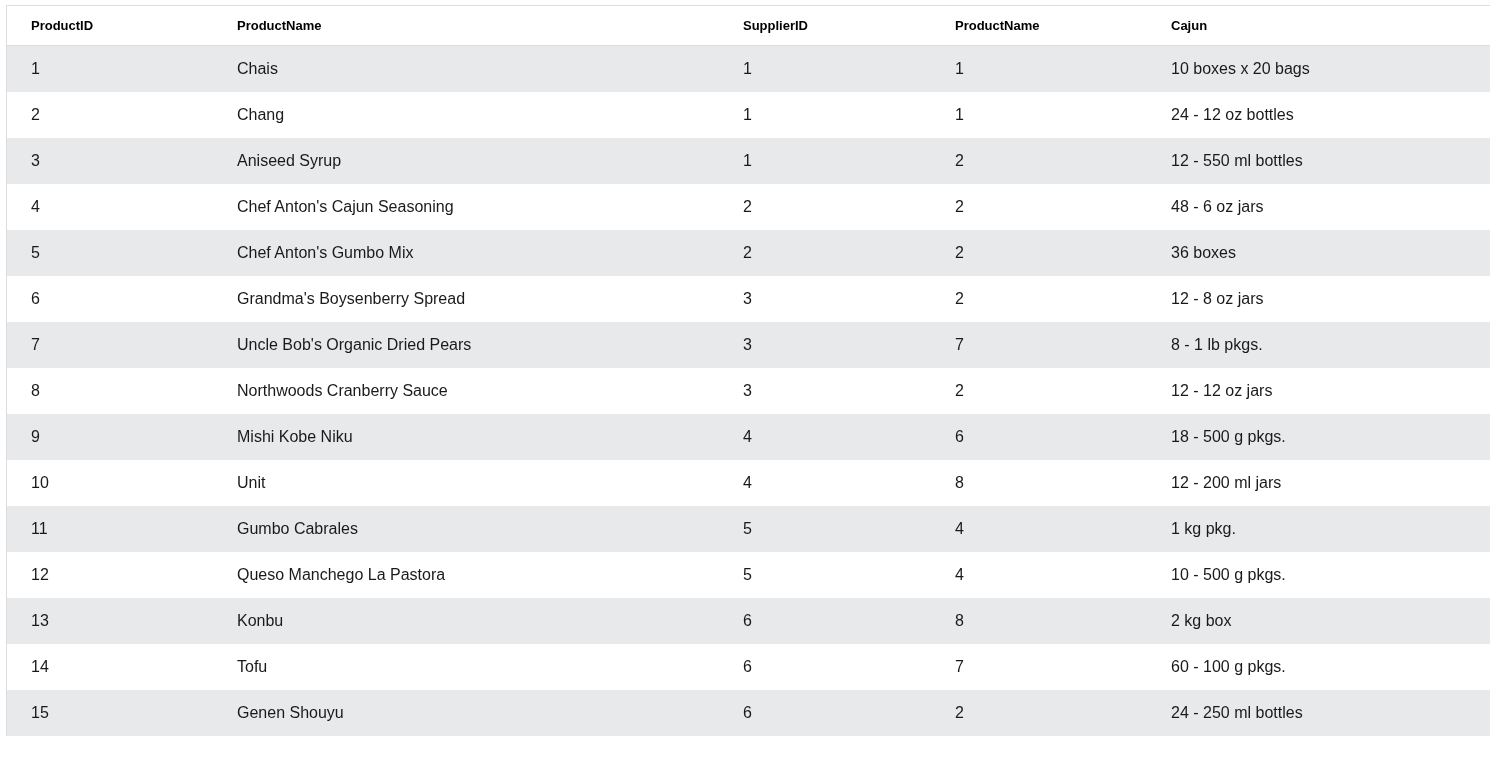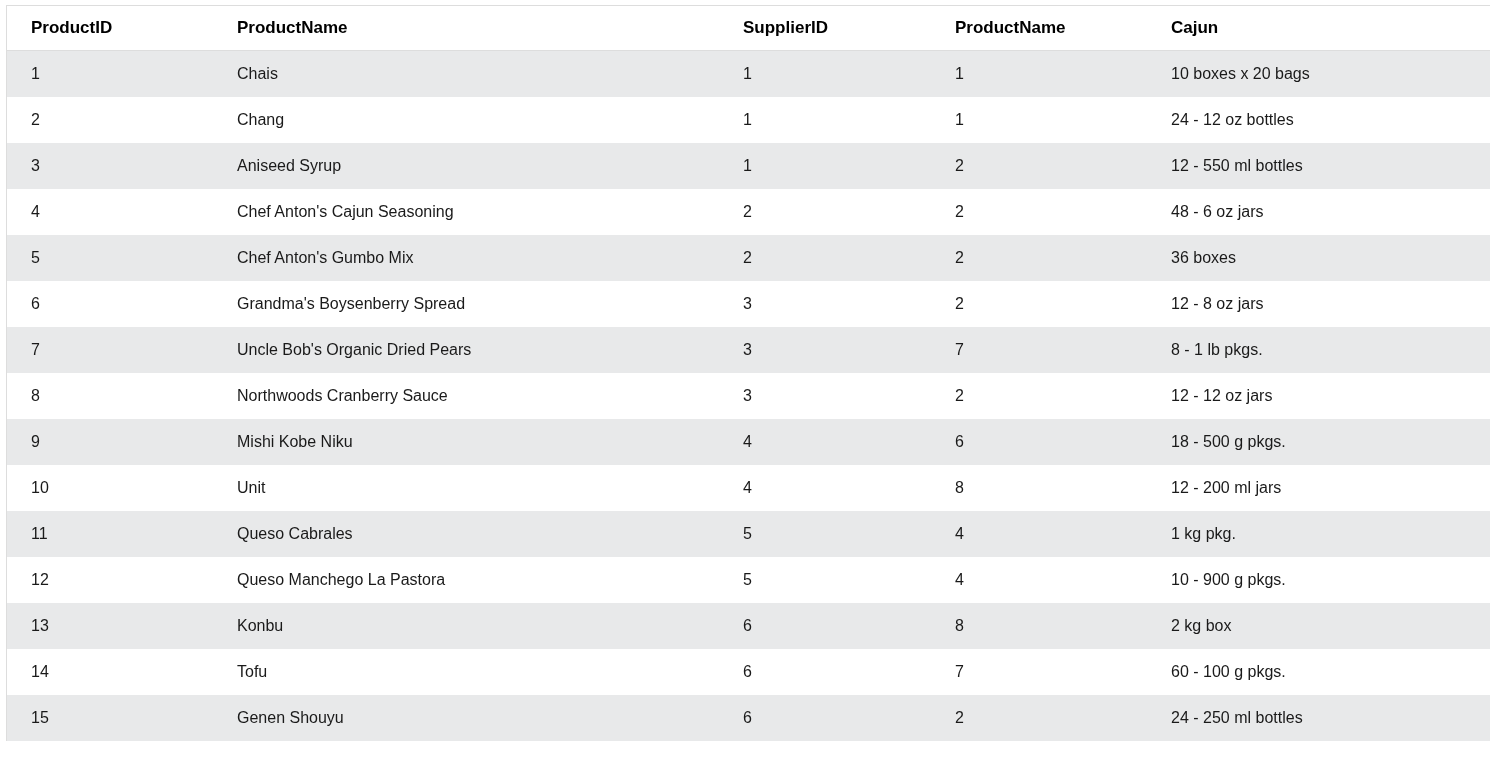--- a/index.html
+++ b/index.html
@@ -37,21 +37,21 @@
     border-right: 1px solid #dddddd;
     border-top: 1px solid #dddddd;
     background: #ffffff;
   }
   table.products thead tr {
     background: #ffffff;
   }
   table.products thead th {
     text-align: left;
     font-weight: bold;
-    font-size: 17px;
+    font-size: 13px;
     color: #000000;
     padding: 12px 0 12px 0;
     border-bottom: 1px solid #dddddd;
     white-space: nowrap;
     vertical-align: middle;
     background: #ffffff;
   }
   table.products tbody td {
     text-align: left;
     font-size: 16px;
@@ -164,32 +164,32 @@
           <tr class="even">
             <td class="c-pid">10</td>
             <td class="c-pname">Unit</td>
             <td class="c-sid">4</td>
             <td class="c-cid">8</td>
             <td class="c-unit">12 - 200 ml jars</td>
             <td class="c-price">31</td>
           </tr>
           <tr class="odd">
             <td class="c-pid">11</td>
-            <td class="c-pname">Queso Cabrales</td>
+            <td class="c-pname">Gumbo Cabrales</td>
             <td class="c-sid">5</td>
             <td class="c-cid">4</td>
             <td class="c-unit">1 kg pkg.</td>
             <td class="c-price">21</td>
           </tr>
           <tr class="even">
             <td class="c-pid">12</td>
             <td class="c-pname">Queso Manchego La Pastora</td>
             <td class="c-sid">5</td>
             <td class="c-cid">4</td>
-            <td class="c-unit">10 - 900 g pkgs.</td>
+            <td class="c-unit">10 - 500 g pkgs.</td>
             <td class="c-price">38</td>
           </tr>
           <tr class="odd">
             <td class="c-pid">13</td>
             <td class="c-pname">Konbu</td>
             <td class="c-sid">6</td>
             <td class="c-cid">8</td>
             <td class="c-unit">2 kg box</td>
             <td class="c-price">6</td>
           </tr>

